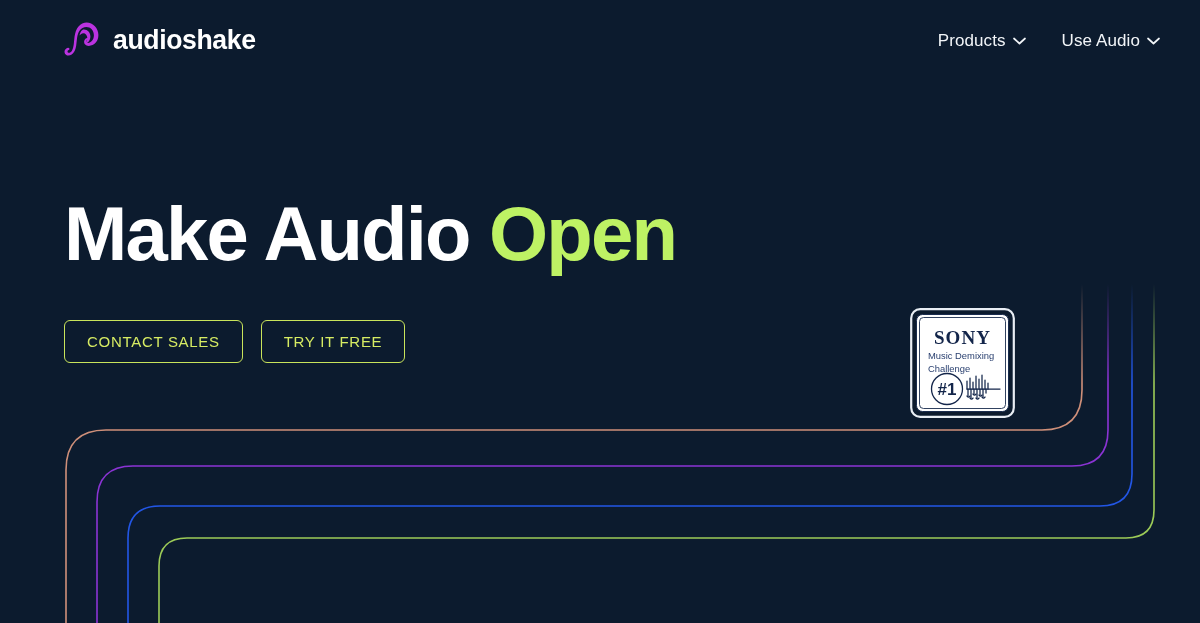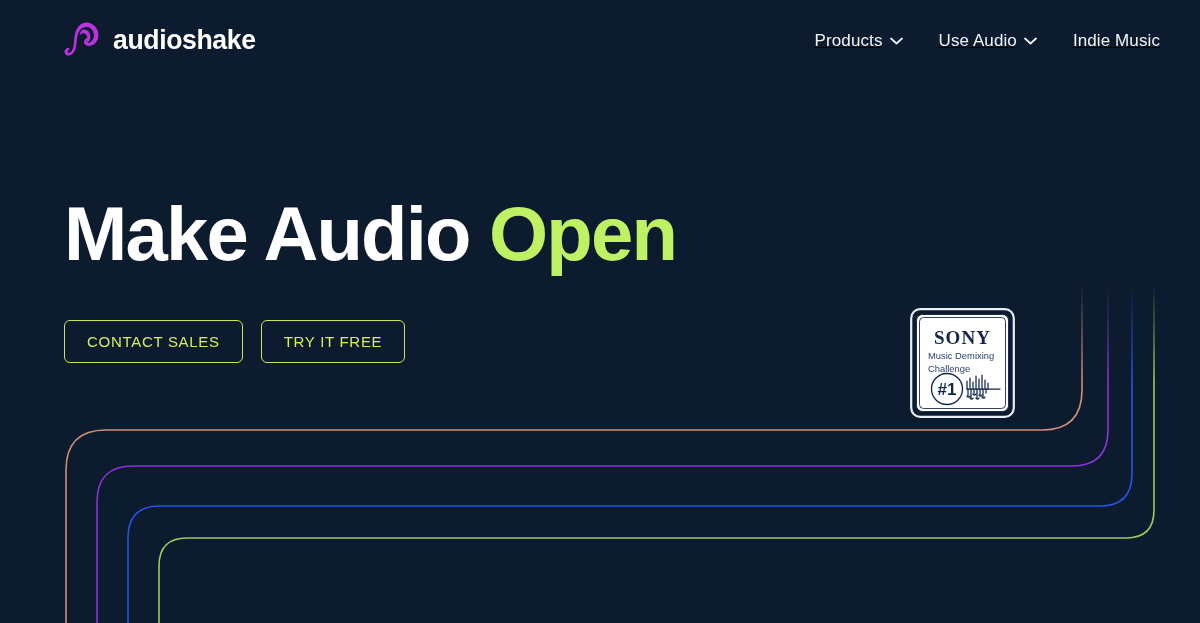--- a/index.html
+++ b/index.html
@@ -60,21 +60,20 @@
     white-space:nowrap;
   }
 
   .nav {
     position:absolute;
     right:22px; top:0;
     height:80px;
     display:flex;
     align-items:center;
     gap:0px;
-    text-decoration:underline;
   }
   .nav-item {
     display:flex;
     align-items:center;
     gap:7px;
     padding:0 18px;
     height:40px;
     color:#f2f5f8;
     font-size:17px;
     font-weight:400;
@@ -212,23 +211,20 @@
         </svg>
       </a>
 
       <a class="nav-item" href="#">
         <span class="label">Use Audio</span>
         <svg class="chev" viewBox="0 0 13 8" fill="none">
           <path d="M1 1.5 L6.5 6.5 L12 1.5" stroke="#f2f5f8" stroke-width="1.7" stroke-linecap="round" stroke-linejoin="round"></path>
         </svg>
       </a>
 
-      <a class="nav-item" href="#">
-        <span class="label">Indie Music</span>
-      </a>
 
 
 
 
     </nav>
   </div>
 
   <div class="hero">
     <h1 class="headline"><span>Make Audio </span><span class="accent">Open</span></h1>
   </div>

